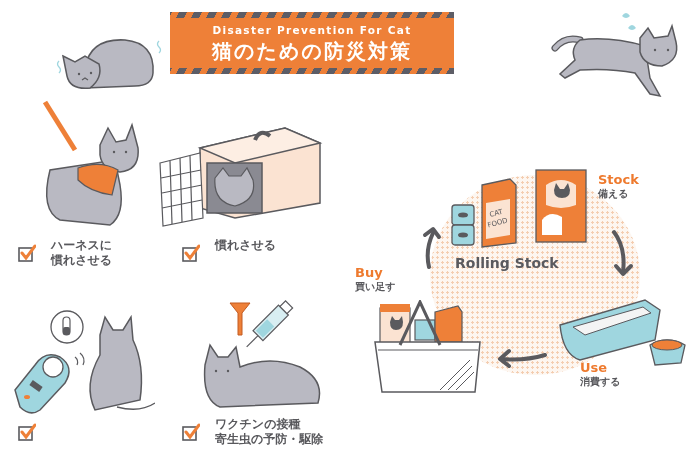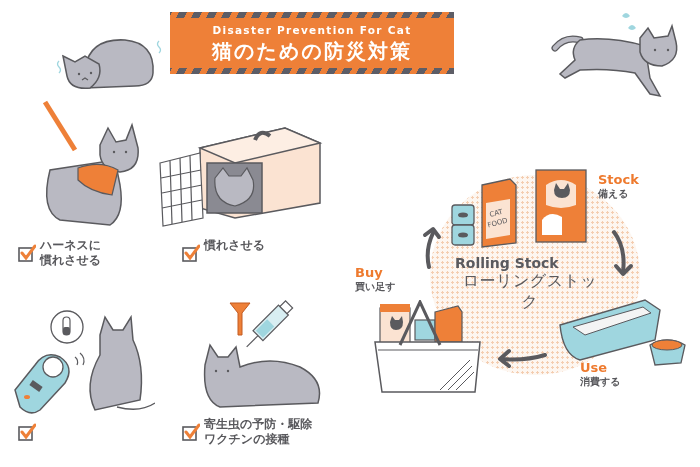--- a/index.html
+++ b/index.html
@@ -10,21 +10,21 @@
   .banner { left: 170px; top: 12px; width: 284px; height: 62px; background: #ee8038; overflow: hidden; }
   .stripe { position: absolute; left: 0; width: 100%; height: 6px;
     background: repeating-linear-gradient(-60deg, #5d5d66 0 7px, #ee8038 7px 13px); }
   .stripe.top { top: 0; }
   .stripe.bot { bottom: 0; }
   .banner-en { position: absolute; left: 0; right: 0; top: 12px; text-align: center; font-size: 10.5px;
     font-weight: bold; letter-spacing: 1.3px; color: #fff; }
   .banner-jp { position: absolute; left: 0; right: 0; top: 26px; text-align: center; font-size: 20px;
     letter-spacing: 2px; color: #fff; font-weight: bold; }
   
-  .check { display: flex; align-items: flex-start; gap: 4px; }
+  .check { display: flex; align-items: flex-start; gap: 15px; }
   .cbox { width: 18px; height: 18px; position: relative; margin-top: 6px; }
   .cbox svg { display: block; }
   .clabel { font-size: 12px; line-height: 15px; color: #58585c; font-weight: bold; }
   
   .cyc-en { font-size: 13px; font-weight: bold; color: #ee7a2e; line-height: 15px; }
   .cyc-jp { font-size: 10px; color: #58585c; line-height: 14px; font-weight: bold; }
   .center-en { font-size: 14px; font-weight: bold; color: #5a5a5e; }
   .center-jp { font-size: 16px; color: #5a5a5e; text-align: center; letter-spacing: 0.5px; }
   .dots { left: 430px; top: 175px; width: 210px; height: 200px; border-radius: 50%;
     background-image: radial-gradient(#f4cdb0 1.2px, transparent 1.4px);
@@ -150,22 +150,22 @@
 </div>
 
 <div class="abs check" style="left:182px;top:417px">
   <span class="cbox">
     <svg width="18" height="18" viewBox="0 0 18 18">
         <rect x="1" y="4" width="13" height="13" fill="none" stroke="#5a5a5e" stroke-width="1.6"></rect>
         <path d="M4 9 L8 14 L17 2" fill="none" stroke="#ee8038" stroke-width="3" stroke-linecap="round"></path>
       </svg>
   </span>
   <div>
+    <div class="clabel">ワクチンの接種</div>
     <div class="clabel">寄生虫の予防・駆除</div>
-    <div class="clabel">ワクチンの接種</div>
   </div>
 </div>
 
 <div class="abs dots"></div>
 
 <svg class="abs" style="left:450px;top:165px" width="140" height="90" viewBox="0 0 140 90">
   <g>
     <rect x="2" y="40" width="22" height="20" rx="3" fill="#9fd6df" stroke="#5a5a5e" stroke-width="1.3"></rect>
     <rect x="2" y="60" width="22" height="20" rx="3" fill="#9fd6df" stroke="#5a5a5e" stroke-width="1.3"></rect>
     <ellipse cx="13" cy="50" rx="5" ry="2.5" fill="#5a5a5e"></ellipse>
@@ -185,21 +185,20 @@
   </g>
 </svg>
 
 <div class="abs" style="left:598px;top:172px">
   <div class="cyc-en">Stock</div>
   <div class="cyc-jp">備える</div>
 </div>
 
 <div class="abs" style="left:455px;top:255px;width:150px">
   <div class="center-en">Rolling Stock</div>
-  <div class="center-jp">ローリングストック</div>
 </div>
 
 <svg class="abs" style="left:415px;top:225px" width="35" height="45" viewBox="0 0 35 45">
   <path d="M14 42 Q10 25 18 8" fill="none" stroke="#5a5a5e" stroke-width="4" stroke-linecap="round"></path>
   <path d="M10 10 L18 4 L24 12" fill="none" stroke="#5a5a5e" stroke-width="4" stroke-linecap="round" stroke-linejoin="round"></path>
 </svg>
 <svg class="abs" style="left:608px;top:228px" width="30" height="50" viewBox="0 0 30 50">
   <path d="M6 4 Q18 20 15 44" fill="none" stroke="#5a5a5e" stroke-width="4" stroke-linecap="round"></path>
   <path d="M8 38 L15 46 L23 38" fill="none" stroke="#5a5a5e" stroke-width="4" stroke-linecap="round" stroke-linejoin="round"></path>
 </svg>

